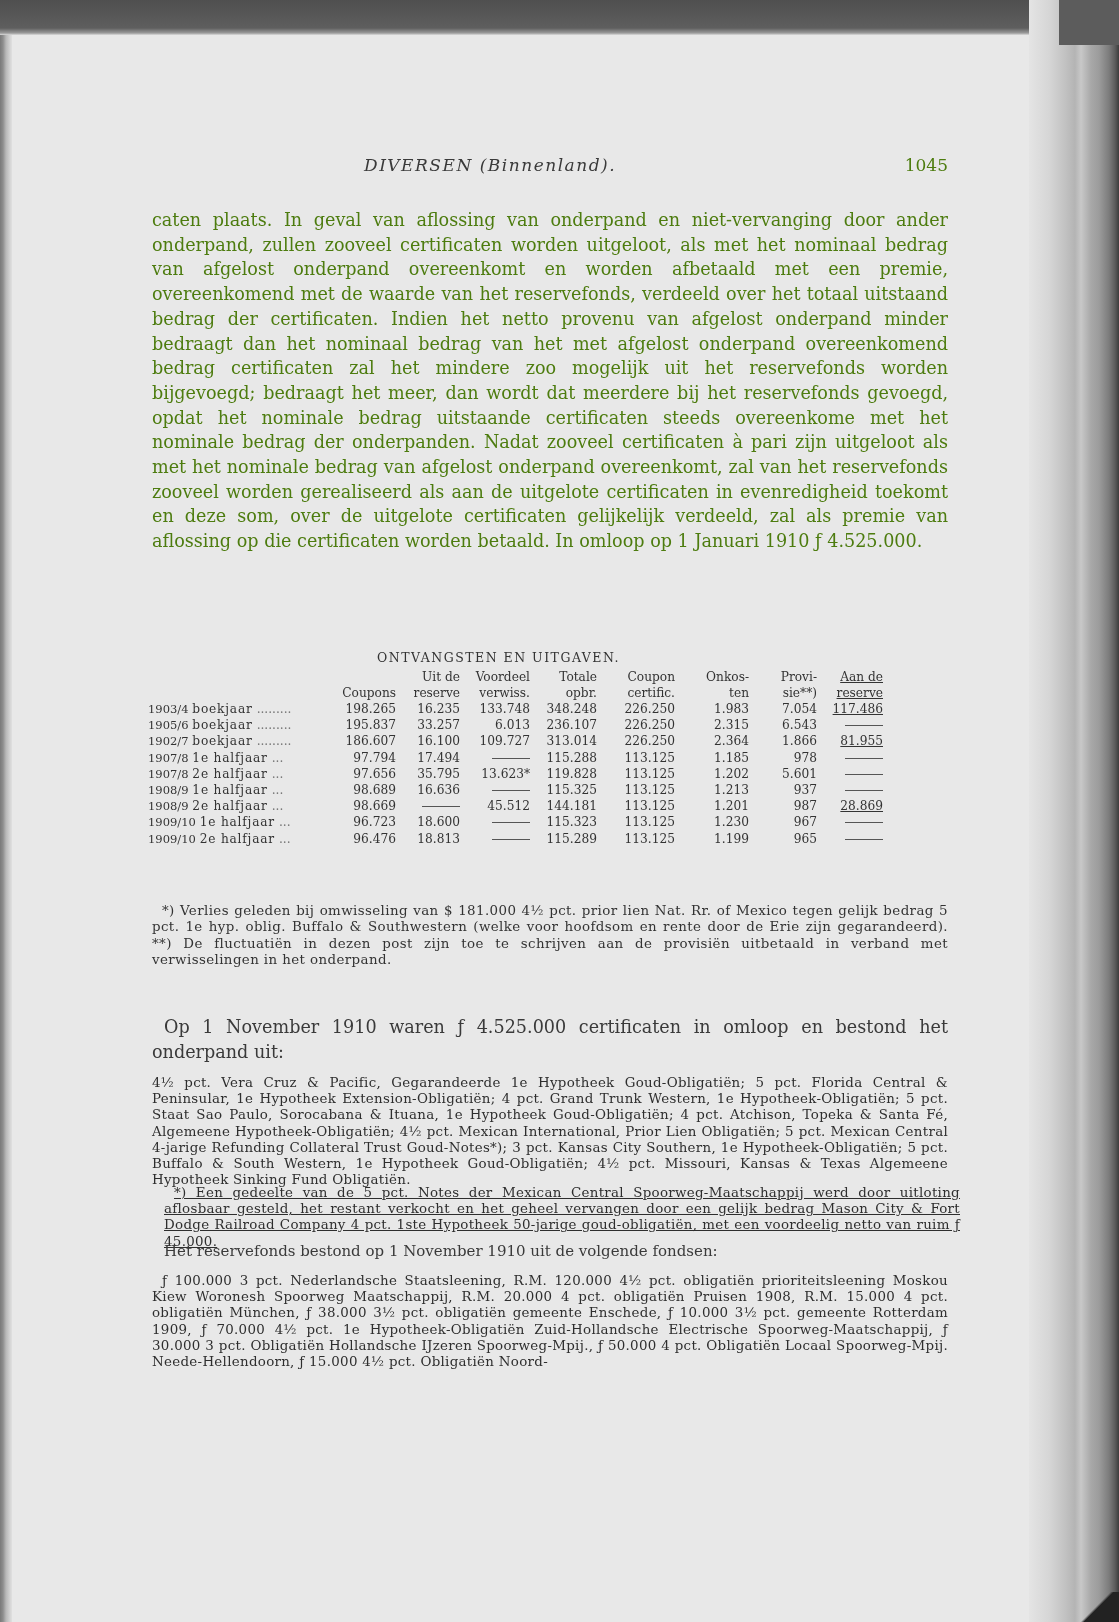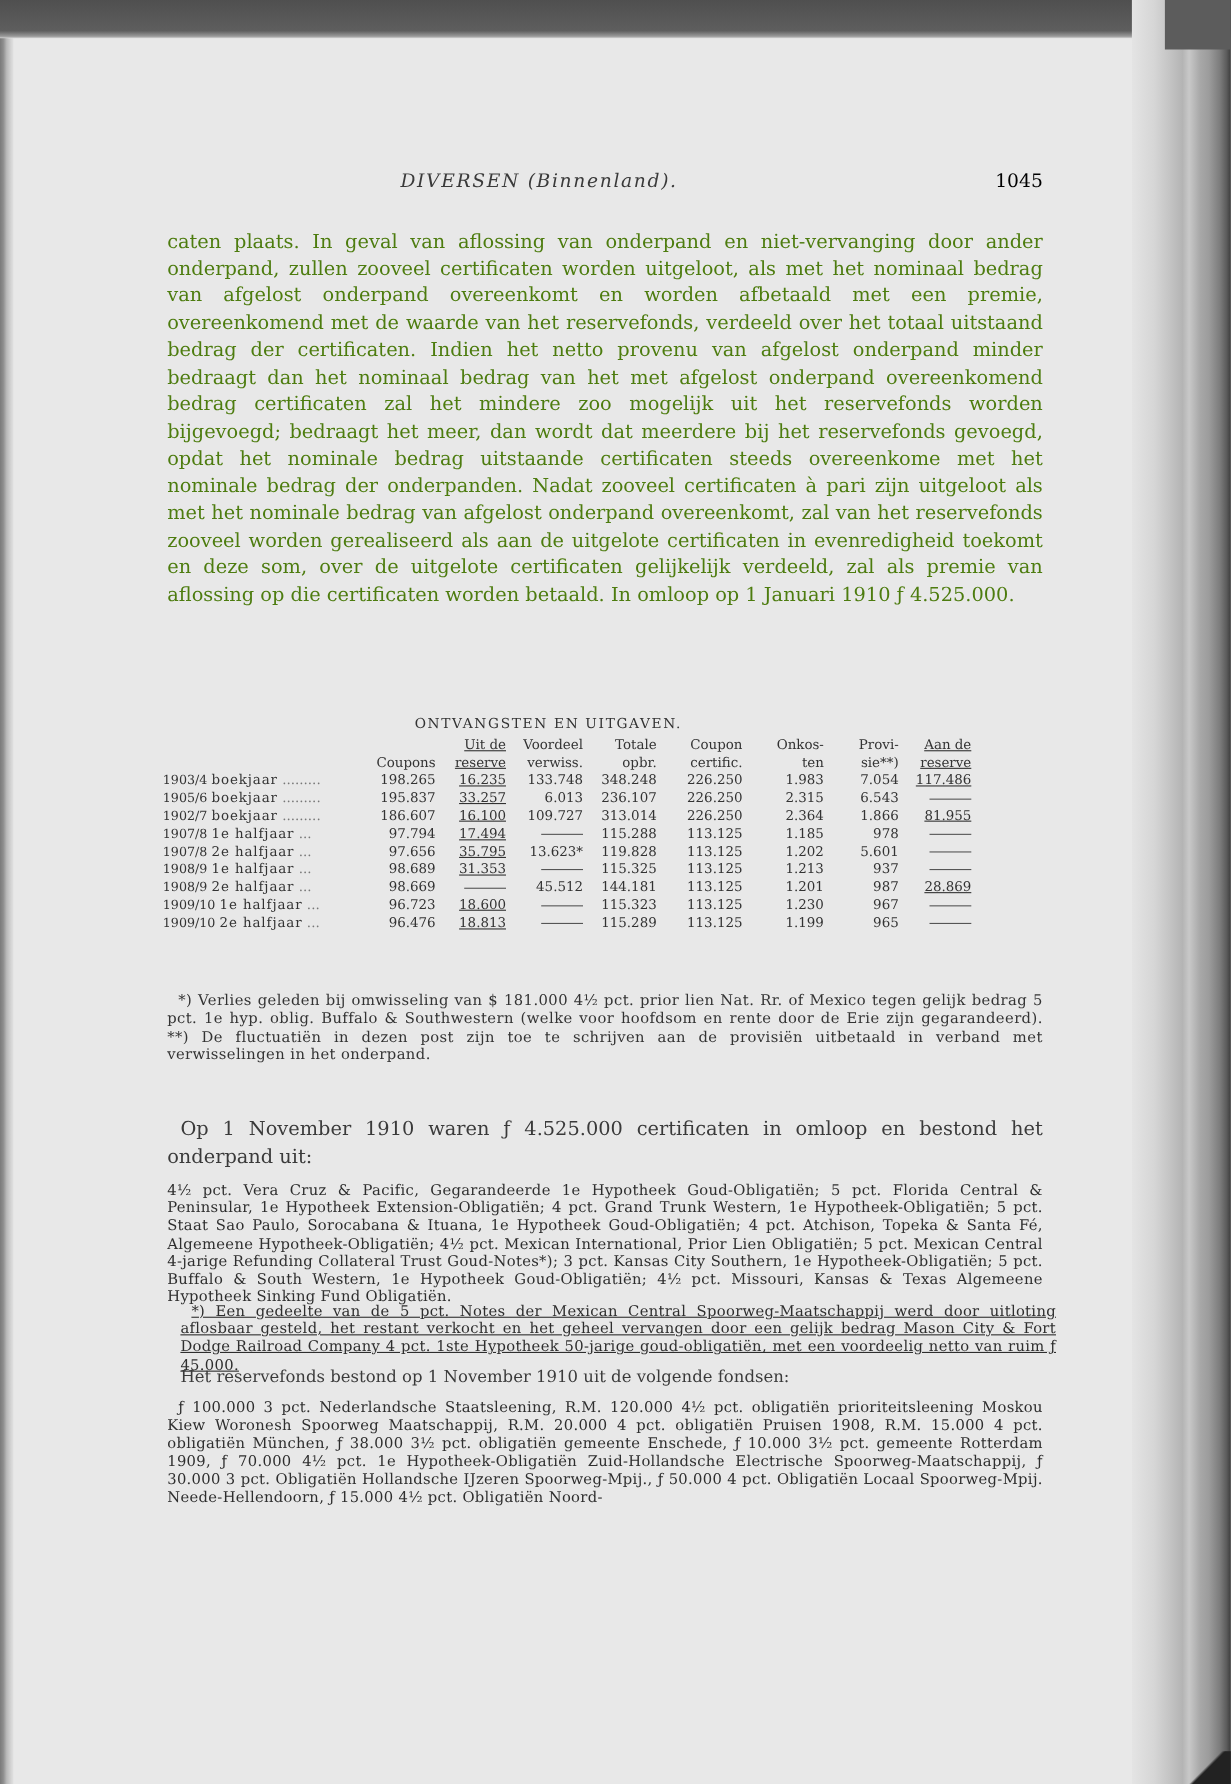--- a/index.html
+++ b/index.html
@@ -76,21 +76,21 @@
       left: 212px; top: 0;
       font-style: italic;
       font-size: 17px;
       letter-spacing: 1.5px;
       color: #3a3a3a;
     }
     .running-head .pageno {
       position: absolute;
       right: 0; top: 0;
       font-size: 17px;
-      color: #000000;
+      color: #4d7c0f;
     }
     .para {
       position: absolute;
       left: 0;
       width: 796px;
       font-size: 17.6px;
       line-height: 24.7px;
       text-align: justify;
       color: #4d7c0f;
     }
@@ -125,21 +125,21 @@
       white-space: nowrap;
     }
     table.ledger td.label {
       text-align: left;
       width: 190px;
     }
     table.ledger td.label .yr { font-size: 11.5px; }
     table.ledger td.label .kind { letter-spacing: 0.8px; }
     table.ledger td.label .dots { color: #777; letter-spacing: 0px; margin-left: 4px;}
     .c1 { width: 58px; }
-    .c2 { width: 64px; text-decoration: underline; }
+    .c2 { width: 64px; }
     .c3 { width: 70px; }
     .c4 { width: 67px; }
     .c5 { width: 78px; }
     .c6 { width: 74px; }
     .c7 { width: 68px; }
     .c8 { width: 66px; text-decoration: underline; }
     .dash {
       display: inline-block;
       width: 38px;
       border-top: 1px solid #555;
@@ -279,21 +279,21 @@
             <td class="c3">13.623*</td>
             <td class="c4">119.828</td>
             <td class="c5">113.125</td>
             <td class="c6">1.202</td>
             <td class="c7">5.601</td>
             <td class="c8"><span class="dash"></span></td>
           </tr>
           <tr>
             <td class="label"><span class="yr">1908/9</span> <span class="kind">1e halfjaar</span><span class="dots">...</span></td>
             <td class="c1">98.689</td>
-            <td class="c2">31.353</td>
+            <td class="c2">16.636</td>
             <td class="c3"><span class="dash"></span></td>
             <td class="c4">115.325</td>
             <td class="c5">113.125</td>
             <td class="c6">1.213</td>
             <td class="c7">937</td>
             <td class="c8"><span class="dash"></span></td>
           </tr>
           <tr>
             <td class="label"><span class="yr">1908/9</span> <span class="kind">2e halfjaar</span><span class="dots">...</span></td>
             <td class="c1">98.669</td>

